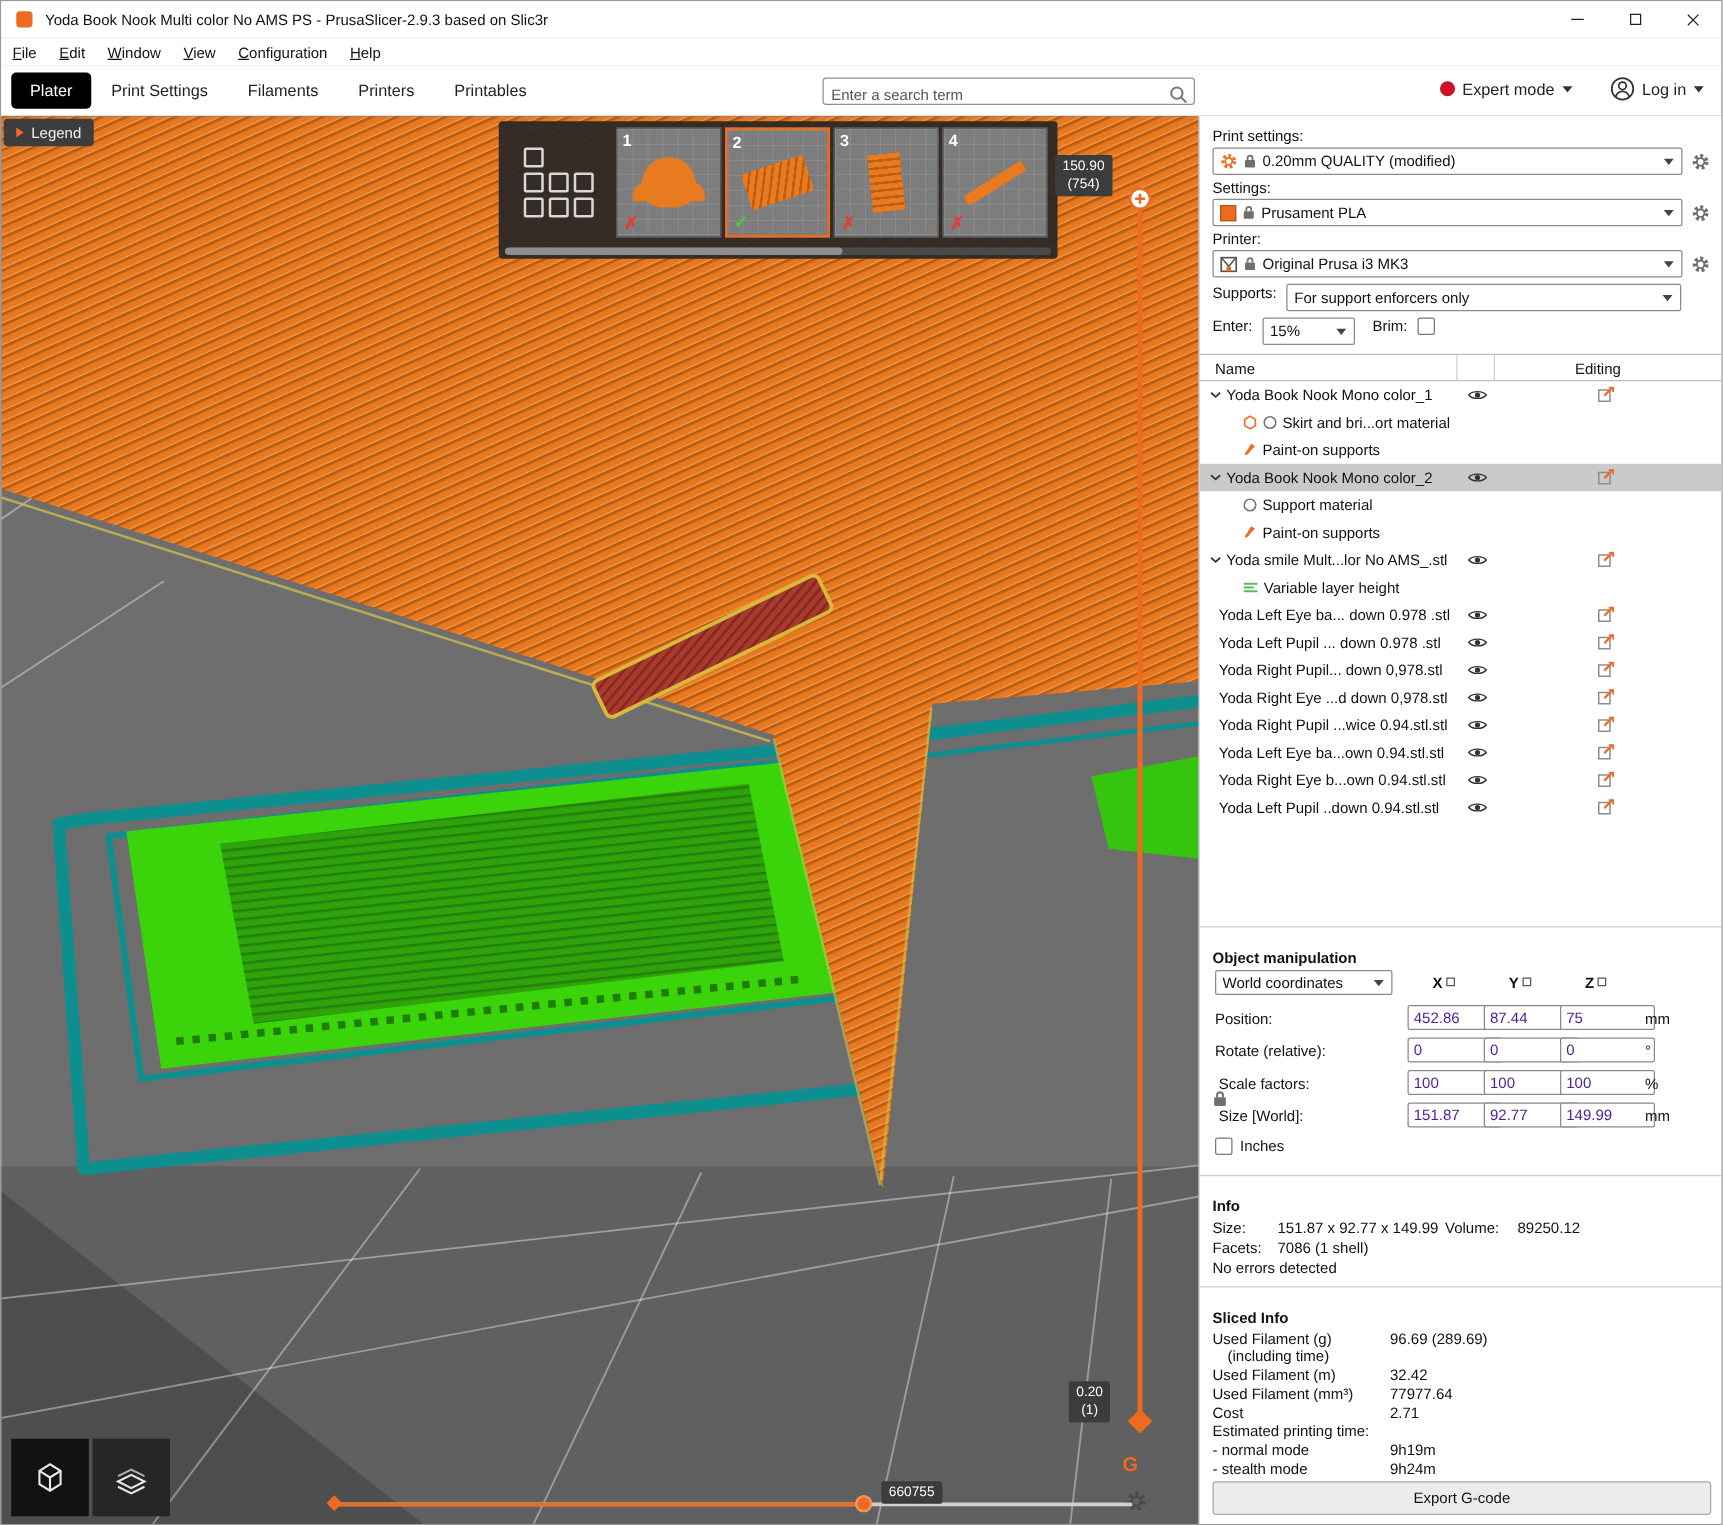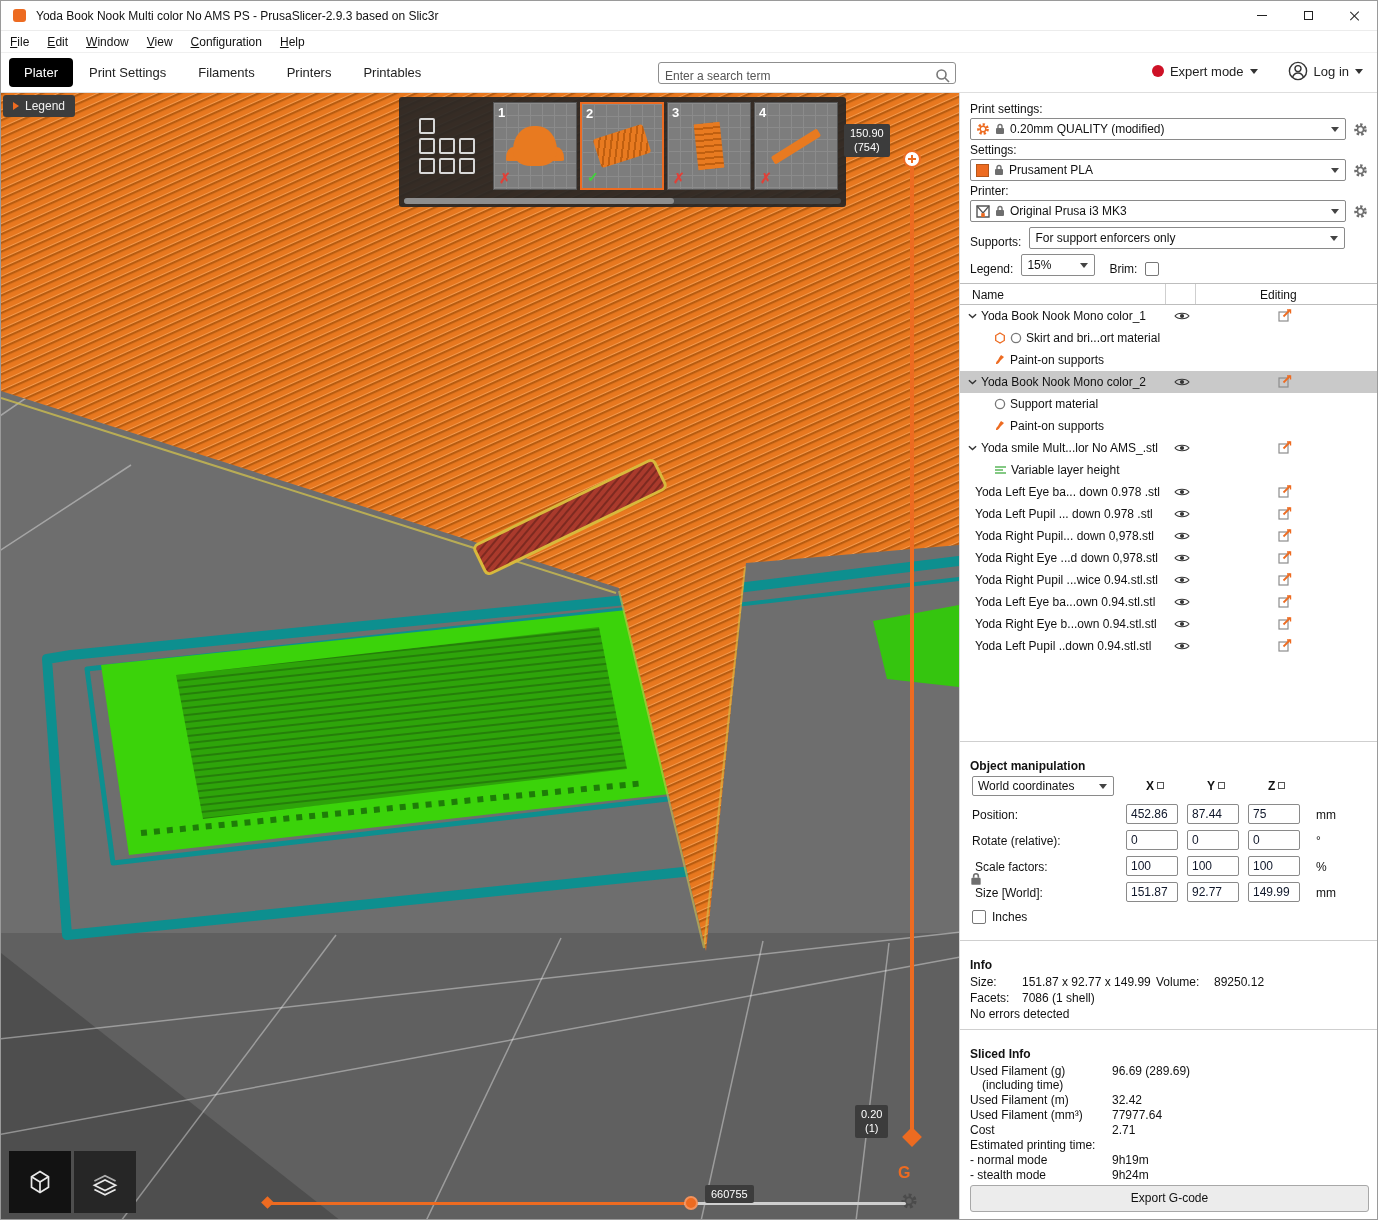--- a/index.html
+++ b/index.html
@@ -76,21 +76,21 @@
 
 .sidebar{position:absolute;left:958px;top:92px;width:420px;height:1128px;background:#fff;border-left:1px solid #d7d7d7;font-size:12px;color:#111}
 .sb-pad{padding:6px 10px 0 10px}
 .sb-label{margin:3px 0 2px}
 .combo-row{display:flex;align-items:center;gap:6px;margin-bottom:3px}
 .combo{flex:1;height:22px;border:1px solid #8a8a8a;border-radius:2px;background:#fff;display:flex;align-items:center;padding:0 5px;gap:5px;min-width:0}
 .combo .text{flex:1;white-space:nowrap;overflow:hidden;text-overflow:ellipsis}
 .dd{flex:none;width:0;height:0;border-left:4px solid transparent;border-right:4px solid transparent;border-top:5px solid #444;margin-right:1px}
 .gear-btn{flex:none;width:17px;display:flex;justify-content:center}
 .swatch{flex:none;width:13px;height:13px;background:#ED6B21;border:1px solid #b5561a}
-.inline-row{display:flex;align-items:flex-end;gap:8px;margin:5px 24px 4px 0}
+.inline-row{display:flex;align-items:flex-start;gap:8px;margin:5px 24px 4px 0}
 .inline-label{flex:none}
 .combo-small{flex:none;width:74px}
 .checkbox{flex:none;width:14px;height:14px;border:1px solid #777;background:#fff;border-radius:2px;display:inline-block}
 
 .tree-header{position:relative;height:22px;border-top:1px solid #bdbdbd;border-bottom:1px solid #bdbdbd;margin-top:7px}
 .h-name{position:absolute;left:12px;top:4px}
 .h-editing{position:absolute;left:300px;top:4px}
 .sep{position:absolute;top:0;width:1px;height:100%;background:#cfcfcf}
 .tree-rows{height:436px;overflow:hidden}
 .tree-row{position:relative;height:22px}
@@ -107,21 +107,21 @@
 .section{border-top:1px solid #cfcfcf;padding:17px 10px 6px}
 .section-title{font-weight:bold;margin-bottom:3px}
 .manip-grid{position:relative;height:158px;margin-top:2px}
 .coords{position:absolute;left:2px;top:0;width:142px;height:20px}
 .axis{position:absolute;top:3px;font-weight:bold}
 .ax-x{left:176px}.ax-y{left:237px}.ax-z{left:298px}
 .ax-ic{display:inline-block;width:7px;height:7px;border:1px solid #555;margin-left:3px;vertical-align:1px}
 .mlabel,.munit{position:absolute;transform:translateY(4px)}
 .mlabel{left:2px}.mlabel.ind{left:5px}
 .munit{left:346px}
-.mi{position:absolute;width:52px;height:20px;border:1px solid #8a8a8a;border-radius:2px;font-family:inherit;font-size:12px;padding:0 4px;color:#0f172a}
+.mi{position:absolute;width:76px;height:20px;border:1px solid #8a8a8a;border-radius:2px;font-family:inherit;font-size:12px;padding:0 4px;color:#4c1d95}
 .c1{left:156px}.c2{left:217px}.c3{left:278px}
 .r1{top:28px}.r2{top:54px}.r3{top:80px}.r4{top:106px}
 .scale-lock{position:absolute;left:0;top:96px}
 .inches-row{position:absolute;left:2px;top:134px;display:flex;align-items:center;gap:6px}
 .iline{display:flex;margin:2px 0}
 .ilab{width:52px}.ival{width:134px}.ilab2{width:58px}
 .sliced-row{display:flex;margin:1px 0;align-items:flex-start}
 .s-label{width:142px}
 .s-sub{padding-left:12px}
 .s-value{flex:1}
@@ -384,21 +384,21 @@
       </div>
 
       <div class="inline-row">
         <span class="inline-label">Supports:</span>
         <div class="combo">
           <span class="text">For support enforcers only</span>
           <span class="dd"></span>
         </div>
       </div>
       <div class="inline-row">
-        <span class="inline-label">Legend:</span>
+        <span class="inline-label">Enter:</span>
         <div class="combo combo-small">
           <span class="text">15%</span>
           <span class="dd"></span>
         </div>
         <span style="margin-left:6px">Brim:</span>
         <span class="checkbox"></span>
       </div>
     </div>
 
     <div class="tree-header">

